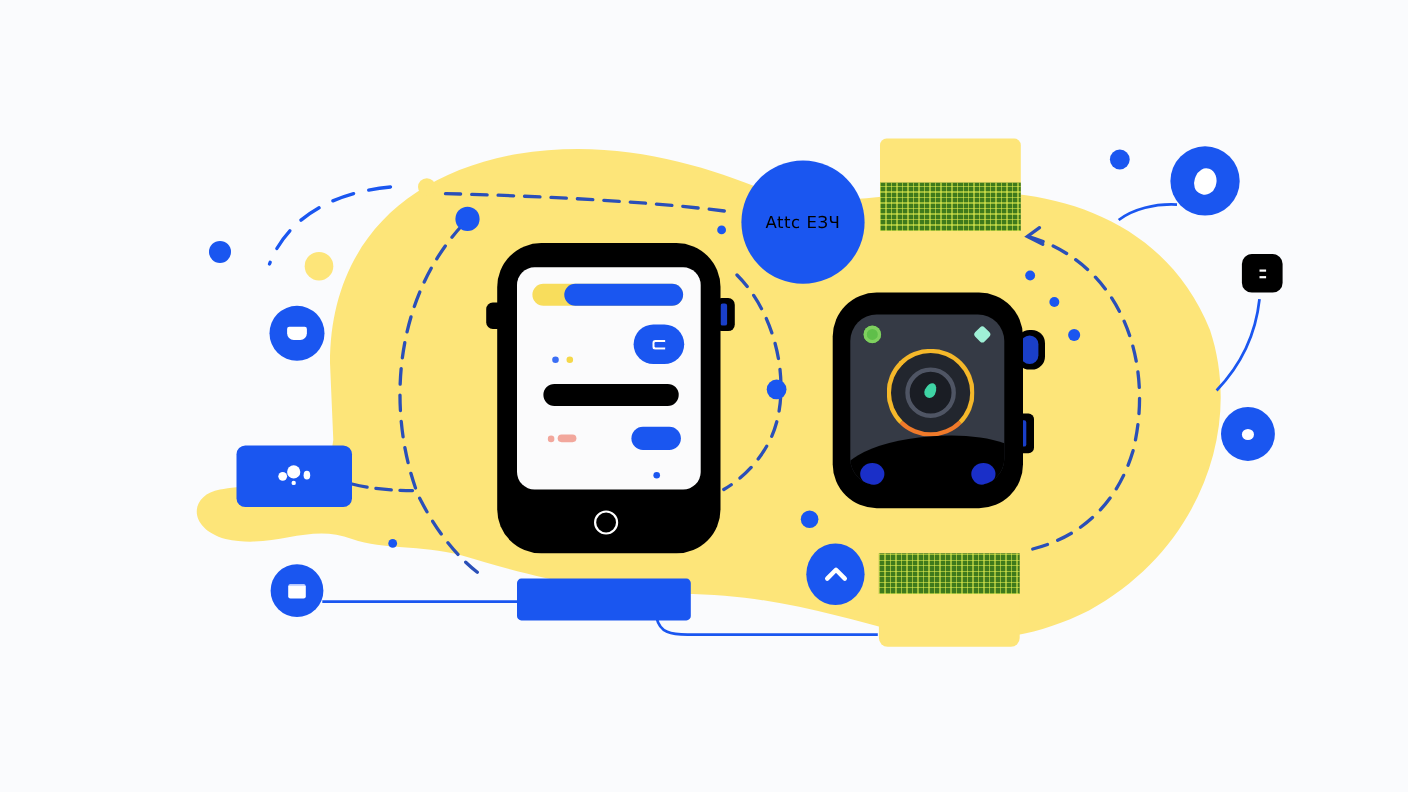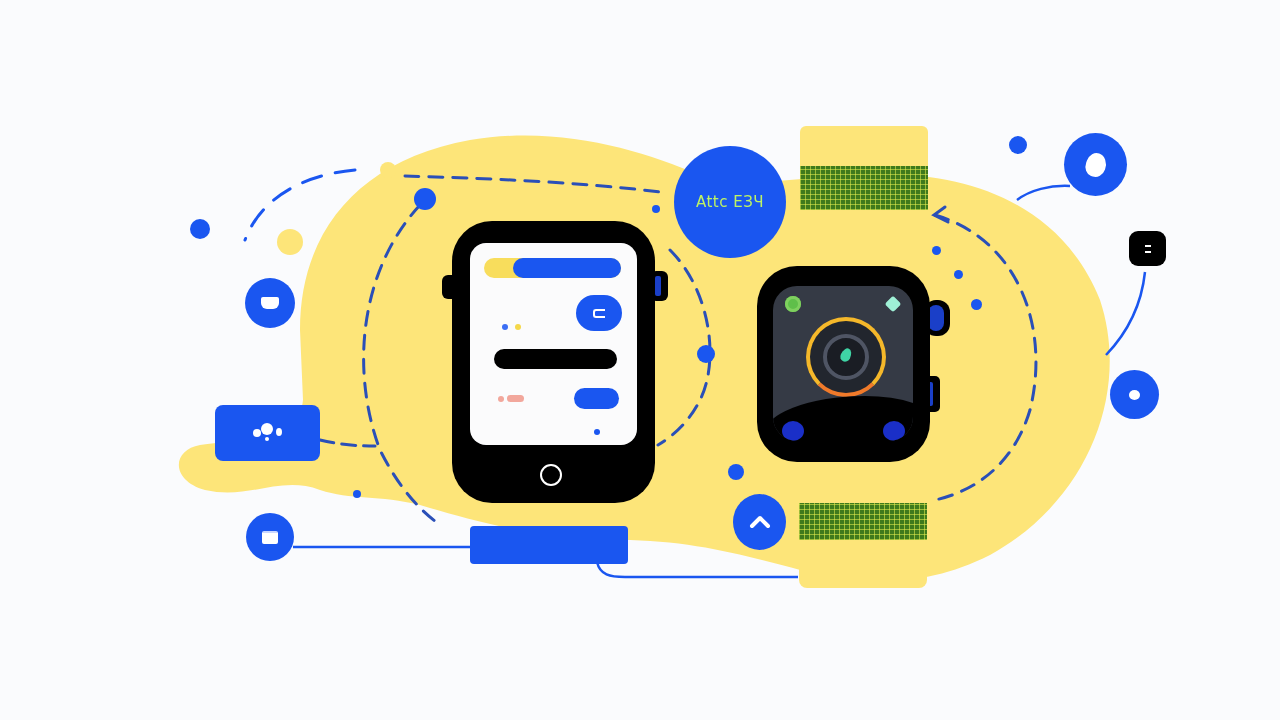--- a/index.html
+++ b/index.html
@@ -3,21 +3,21 @@
 <meta charset="utf-8">
 <style>
   html,body{margin:0;padding:0;}
   body{width:1280px;height:720px;background:#fafbfd;position:relative;overflow:hidden;font-family:"DejaVu Sans",sans-serif;}
   .abs{position:absolute;}
   svg.bg{position:absolute;left:0;top:0;}
   .dot{position:absolute;border-radius:50%;}
   .blue{background:#1a56f0;}
   .yellow{background:#fde579;}
   .badge{position:absolute;border-radius:50%;background:#1a56f0;display:flex;align-items:center;justify-content:center;color:#fff;}
-  .label-circle{font-family:"DejaVu Sans",sans-serif;font-size:15px;letter-spacing:0.5px;color:#bef264;}
+  .label-circle{font-family:"DejaVu Sans",sans-serif;font-size:15px;letter-spacing:0.5px;color:#000000;}
   
   .phone{position:absolute;left:452px;top:221px;width:203px;height:282px;background:#000;border-radius:40px;}
   .phone-screen{position:absolute;left:18px;top:22px;width:167px;height:202px;background:#fbfbfc;border-radius:16px;overflow:hidden;}
   .phone-home{position:absolute;left:88px;top:243px;width:22px;height:22px;border:2px solid #fff;border-radius:50%;box-sizing:border-box;}
   .side-btn{position:absolute;background:#000;border-radius:6px;}
   
   .watch{position:absolute;left:757px;top:266px;width:173px;height:196px;background:#000;border-radius:40px;}
   .watch-screen{position:absolute;left:16px;top:20px;width:140px;height:155px;background:#353a45;border-radius:24px;overflow:hidden;}
   .strap{position:absolute;background:#fde579;}
   .weave{position:absolute;background:

